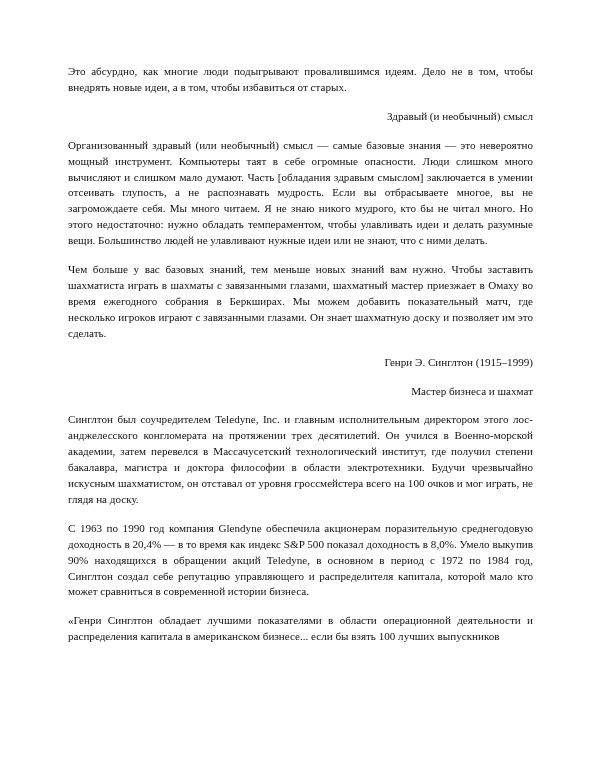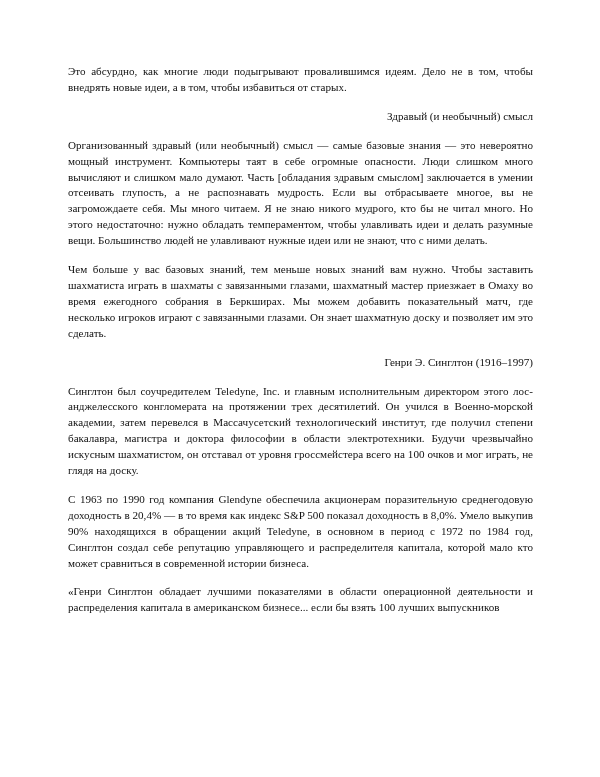--- a/index.html
+++ b/index.html
@@ -57,22 +57,23 @@
 
     <p class="para">Это абсурдно, как многие люди подыгрывают провалившимся идеям. Дело не в том, чтобы внедрять новые идеи, а в том, чтобы избавиться от старых.</p>
 
 
     <p class="line">Здравый (и необычный) смысл</p>
 
     <p class="para">Организованный здравый (или необычный) смысл — самые базовые знания — это невероятно мощный инструмент. Компьютеры таят в себе огромные опасности. Люди слишком много вычисляют и слишком мало думают. Часть [обладания здравым смыслом] заключается в умении отсеивать глупость, а не распознавать мудрость. Если вы отбрасываете многое, вы не загромождаете себя. Мы много читаем. Я не знаю никого мудрого, кто бы не читал много. Но этого недостаточно: нужно обладать темпераментом, чтобы улавливать идеи и делать разумные вещи. Большинство людей не улавливают нужные идеи или не знают, что с ними делать.</p>
 
     <p class="para">Чем больше у вас базовых знаний, тем меньше новых знаний вам нужно. Чтобы заставить шахматиста играть в шахматы с завязанными глазами, шахматный мастер приезжает в Омаху во время ежегодного собрания в Беркширах. Мы можем добавить показательный матч, где несколько игроков играют с завязанными глазами. Он знает шахматную доску и позволяет им это сделать.</p>
 
-    <p class="line">Генри Э. Синглтон (1916–1997)</p>
+    <p class="line">Генри Э. Синглтон (1915–1999)</p>
 
+    <p class="line">Мастер бизнеса и шахмат</p>
 
     <p class="para">Синглтон был соучредителем Teledyne, Inc. и главным исполнительным директором этого лос-анджелесского конгломерата на протяжении трех десятилетий. Он учился в Военно-морской академии, затем перевелся в Массачусетский технологический институт, где получил степени бакалавра, магистра и доктора философии в области электротехники. Будучи чрезвычайно искусным шахматистом, он отставал от уровня гроссмейстера всего на 100 очков и мог играть, не глядя на доску.</p>
 
     <p class="para">С 1963 по 1990 год компания Glendyne обеспечила акционерам поразительную среднегодовую доходность в 20,4% — в то время как индекс S&amp;P 500 показал доходность в 8,0%. Умело выкупив 90% находящихся в обращении акций Teledyne, в основном в период с 1972 по 1984 год, Синглтон создал себе репутацию управляющего и распределителя капитала, которой мало кто может сравниться в современной истории бизнеса.</p>
 
 
     <p class="para last">«Генри Синглтон обладает лучшими показателями в области операционной деятельности и распределения капитала в американском бизнесе... если бы взять 100 лучших выпускников</p>
 
   </div>
 </div>

